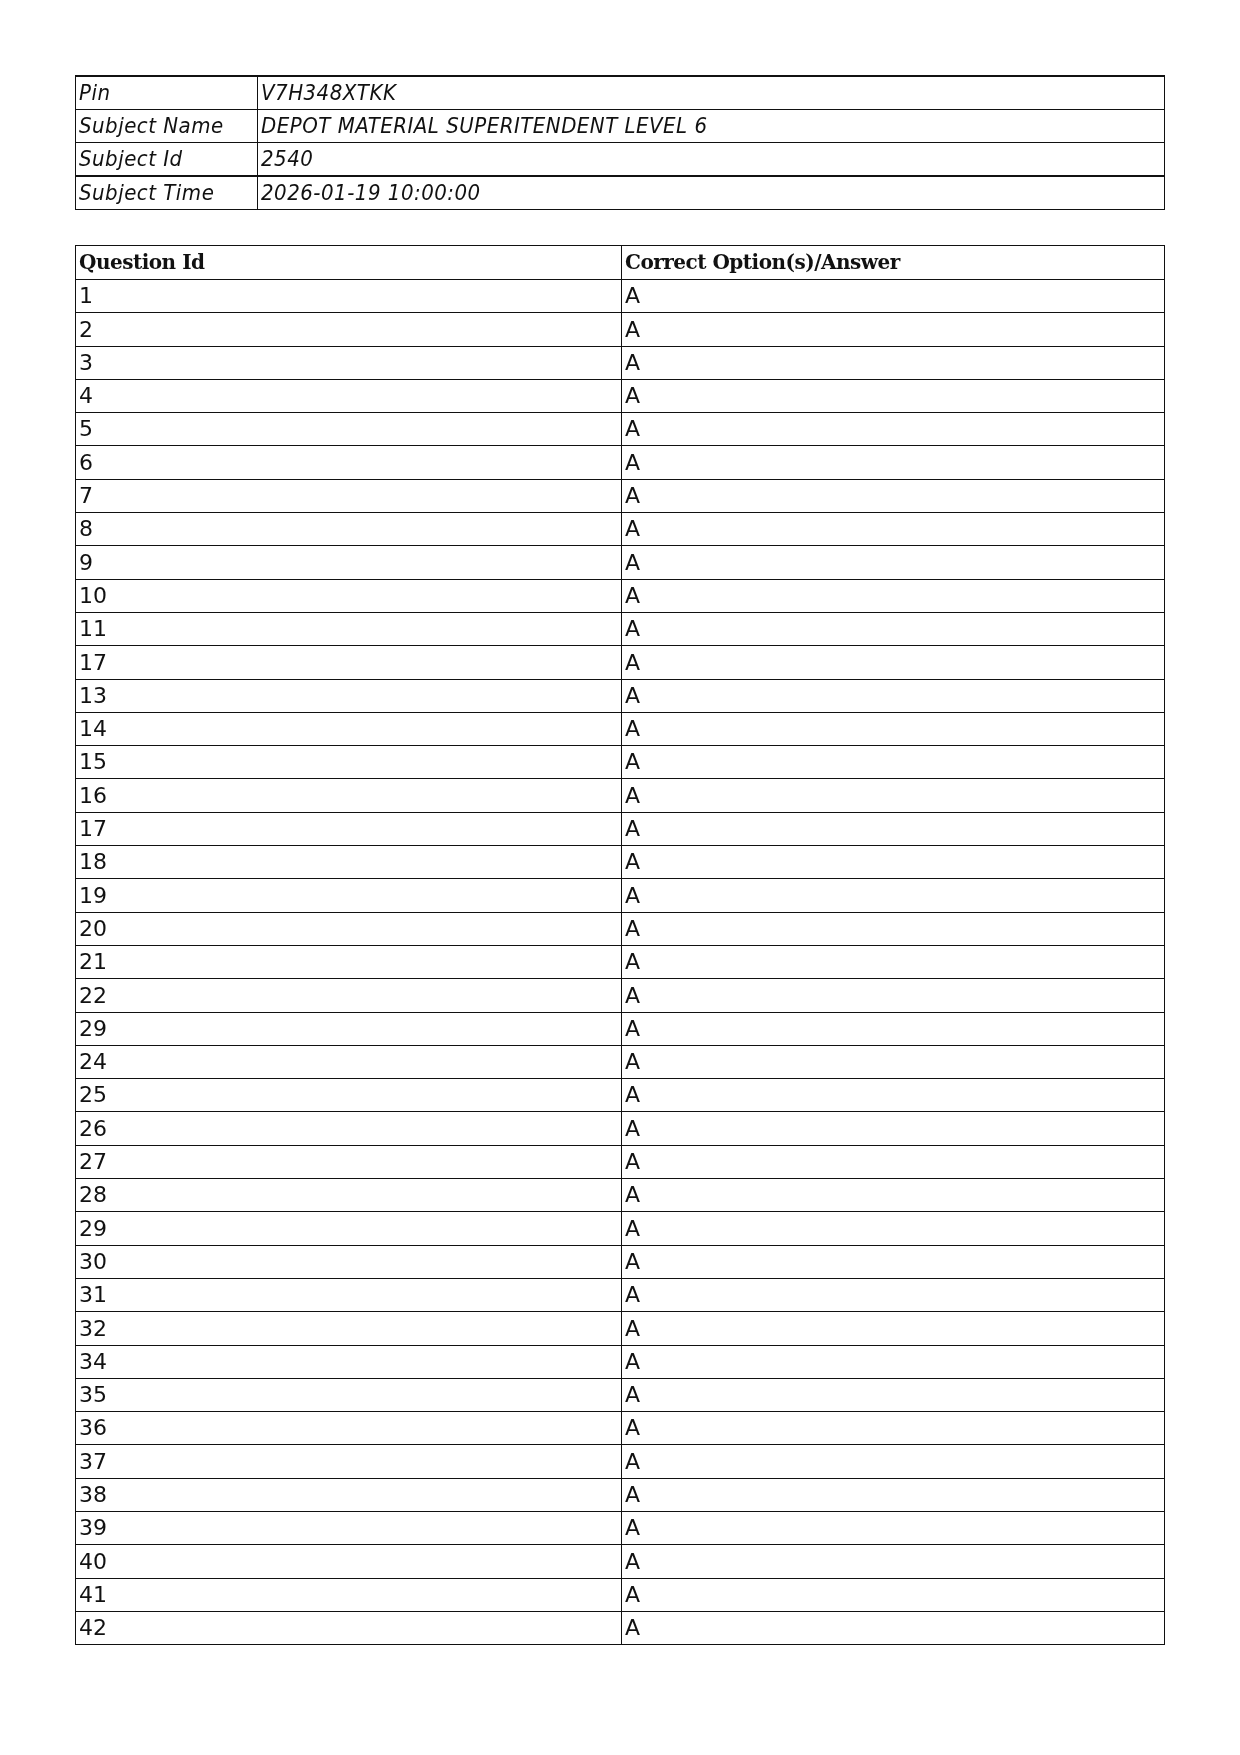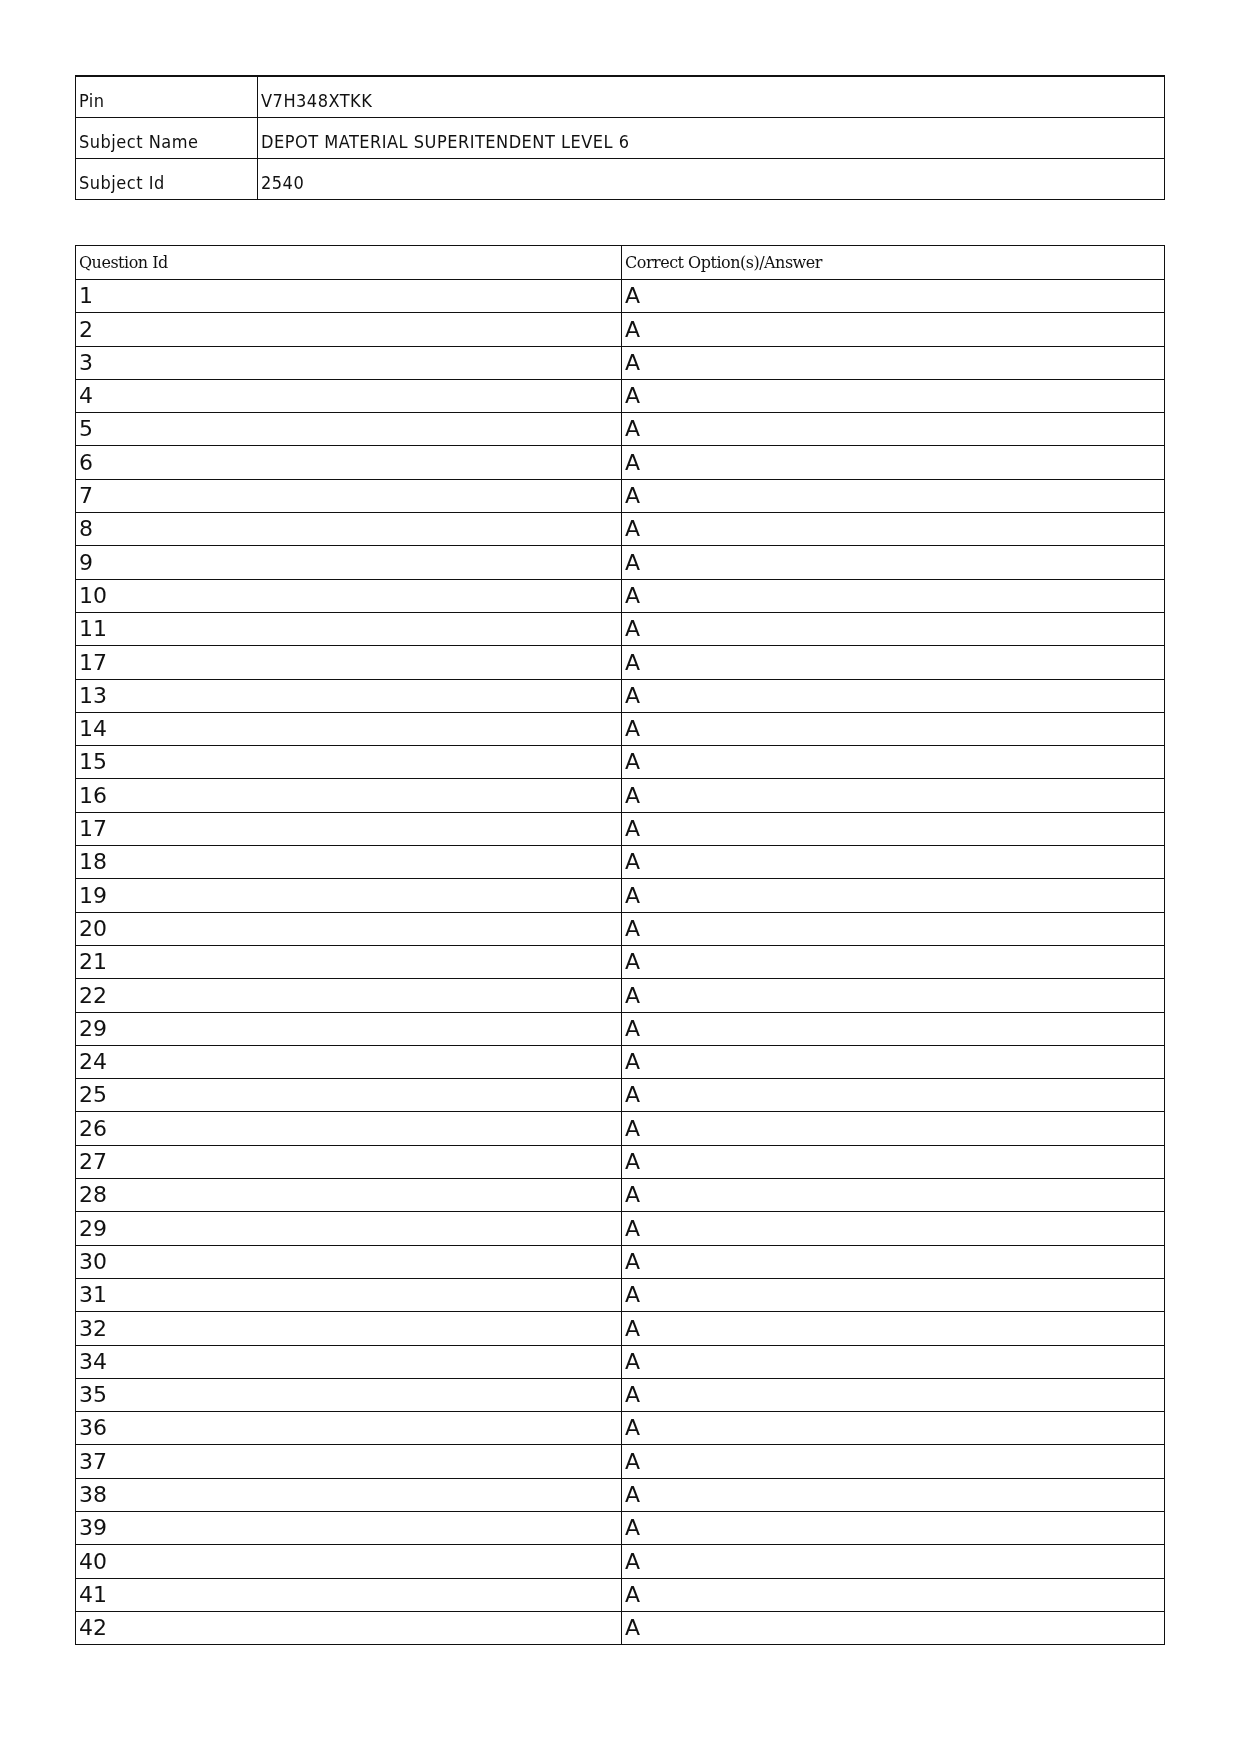--- a/index.html
+++ b/index.html
@@ -4,37 +4,38 @@
 <style>
   html, body { margin: 0; padding: 0; background: #ffffff; }
   body { width: 1240px; height: 1755px; position: relative; overflow: hidden; }
   .page { position: absolute; left: 0; top: 0; width: 1240px; height: 1755px; background: #fff; }
   .info-table {
     position: absolute; left: 75px; top: 75px; width: 1090px;
     border-collapse: collapse; table-layout: fixed;
     font-family: "DejaVu Sans", sans-serif; color: #111;
   }
   .info-table td {
-    border: 1.5px solid #111; height: 32px; padding: 8px 0 0 3px;
-    font-size: 18px; line-height: 32px; vertical-align: bottom;
+    border: 1.5px solid #111; height: 32px; padding: 0 0 0 3px;
+    font-size: 22px; line-height: 32px; vertical-align: bottom;
     white-space: nowrap; overflow: hidden; letter-spacing: 0.5px;
     font-stretch: condensed;
+    font-style: italic;
   }
   .info-table tr:first-child td { border-top-width: 2px; }
   .info-table tr:nth-child(4) td { border-top-width: 2px; }
   .info-table td.k { width: 178px; }
   .answers-table {
     position: absolute; left: 75px; top: 245px; width: 1090px;
     border-collapse: collapse; table-layout: fixed;
     font-family: "DejaVu Sans", sans-serif; color: #111;
   }
   .answers-table th {
     border: 1.5px solid #111; height: 33px; padding: 0 0 0 3px;
-    text-align: left; font-family: "DejaVu Serif", serif; font-weight: normal;
-    font-size: 16px; line-height: 33px; vertical-align: bottom; letter-spacing: -0.5px;
+    text-align: left; font-family: "DejaVu Serif", serif; font-weight: bold;
+    font-size: 20px; line-height: 33px; vertical-align: bottom; letter-spacing: -0.5px;
   }
   .answers-table td {
     border: 1.5px solid #111; height: 32.3px; padding: 0 0 0 3px;
     font-size: 22px; line-height: 32px; vertical-align: bottom;
   }
   .answers-table th.c1, .answers-table td.c1 { width: 542px; }
 </style>
 </head>
 <body>
 
@@ -46,20 +47,24 @@
         <td>V7H348XTKK</td>
       </tr>
       <tr>
         <td class="k">Subject Name</td>
         <td>DEPOT MATERIAL SUPERITENDENT LEVEL 6</td>
       </tr>
       <tr>
         <td class="k">Subject Id</td>
         <td>2540</td>
       </tr>
+      <tr>
+        <td class="k">Subject Time</td>
+        <td>2026-01-19 10:00:00</td>
+      </tr>
     </tbody>
   </table>
 
   <table class="answers-table">
     <thead>
       <tr>
         <th class="c1">Question Id</th>
         <th>Correct Option(s)/Answer</th>
       </tr>
     </thead>

